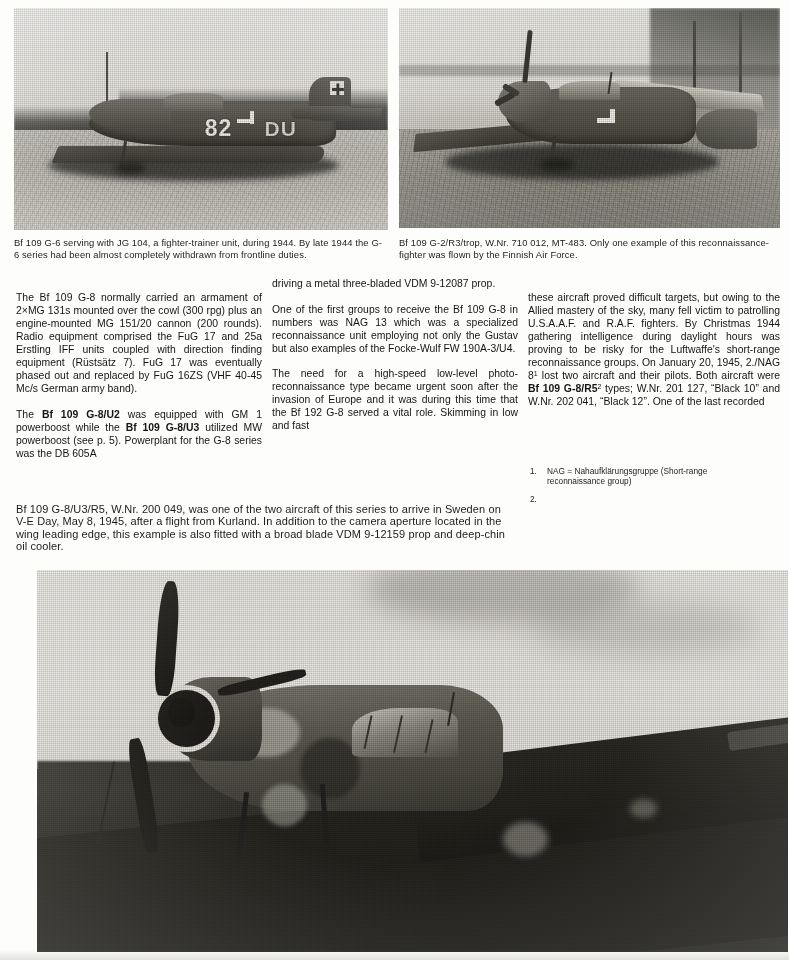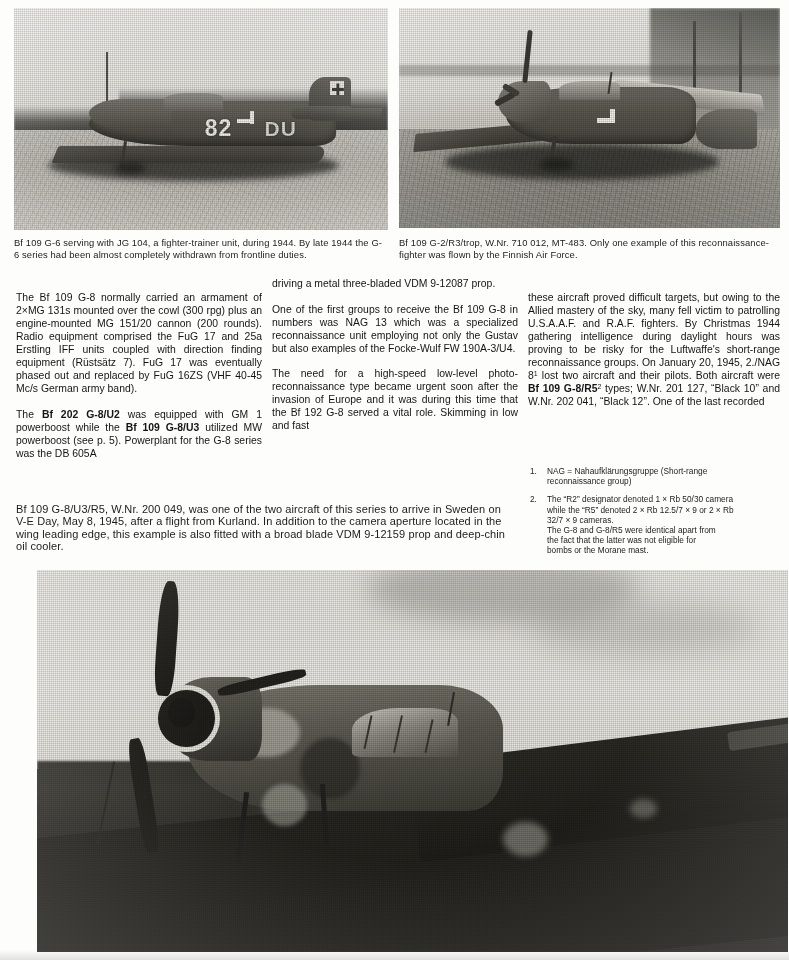--- a/index.html
+++ b/index.html
@@ -233,47 +233,41 @@
       <div style="position:absolute; left:40%; top:58%; width:4px; height:12%; background:#3c3b35; transform:rotate(10deg);"></div>
       <div class="shadowblob" style="left:37%; top:68%; width:9%; height:6%;"></div>
     </div>
     <div class="grain"></div>
     <div class="fade"></div>
   </div>
   <div class="caption" style="left:399px; top:237px; width:381px;">Bf 109 G-2/R3/trop, W.Nr. 710 012, MT-483.  Only one example of this reconnaissance-fighter was flown by the Finnish Air Force.</div>
 
   <div class="col" style="left:16px; top:291px;">
     <p>The Bf 109 G-8 normally carried an armament of 2×MG 131s mounted over the cowl (300 rpg) plus an engine-mounted MG 151/20 cannon (200 rounds).  Radio equipment comprised the FuG 17 and 25a Erstling IFF units coupled with direction finding equipment (Rüstsätz 7).  FuG 17 was eventually phased out and replaced by FuG 16ZS (VHF 40-45 Mc/s German army band).</p>
-    <p>The <b>Bf 202 G-8/U2</b> was equipped with GM 1 powerboost while the <b>Bf 109 G-8/U3</b> utilized MW powerboost (see p. 5).  Powerplant for the G-8 series was the DB 605A</p>
+    <p>The <b>Bf 109 G-8/U2</b> was equipped with GM 1 powerboost while the <b>Bf 109 G-8/U3</b> utilized MW powerboost (see p. 5).  Powerplant for the G-8 series was the DB 605A</p>
   </div>
 
   <div class="col" style="left:272px; top:277px;">
     <p>driving a metal three-bladed VDM 9-12087 prop.</p>
     <p>One of the first groups to receive the Bf 109 G-8 in numbers was NAG 13 which was a specialized reconnaissance unit employing not only the Gustav but also examples of the Focke-Wulf FW 190A-3/U4.</p>
     <p>The need for a high-speed low-level photo-reconnaissance type became urgent soon after the invasion of Europe and it was during this time that the Bf 192 G-8 served a vital role.  Skimming in low and fast</p>
   </div>
 
   <div class="col" style="left:528px; top:291px; width:252px;">
     <p>these aircraft proved difficult targets, but owing to the Allied mastery of the sky, many fell victim to patrolling U.S.A.A.F. and R.A.F. fighters.  By Christmas 1944 gathering intelligence during daylight hours was proving to be risky for the Luftwaffe's short-range reconnaissance groups.  On January 20, 1945, 2./NAG 8<sup>1</sup> lost two aircraft and their pilots.  Both aircraft were <b>Bf 109 G-8/R5</b><sup>2</sup> types; W.Nr. 201 127, “Black 10” and W.Nr. 202 041, “Black 12”.  One of the last recorded</p>
   </div>
 
   <div class="notes" style="left:530px; top:466px; width:250px;">
     <div class="note">
       <span class="num">1.</span>
       <span class="body">NAG = Nahaufklärungsgruppe (Short-range
 reconnaissance group)</span>
     </div>
     <div class="note">
       <span class="num">2.</span>
-      <span class="body">The “R2” designator denoted 1 × Rb 50/30 camera
-while the “R5” denoted 2 × Rb 12.5/7 × 9 or 2 × Rb
-32/7 × 9 cameras.
-The G-8 and G-8/R5 were identical apart from
-the fact that the latter was not eligible for
-bombs or the Morane mast.</span>
     </div>
   </div>
 
   <div class="widecaption" style="left:16px; top:503px; width:498px;">Bf 109 G-8/U3/R5, W.Nr. 200 049, was one of the two aircraft of this series to arrive in Sweden on V-E Day, May 8, 1945, after a flight from Kurland.  In addition to the camera aperture located in the wing leading edge, this example is also fitted with a broad blade VDM 9-12159 prop and deep-chin oil cooler.</div>
 
   <div class="photo" style="left:37px; top:570px; width:751px; height:382px;">
     <div class="scene">
 
       <div style="position:absolute; inset:0; background:linear-gradient(180deg,#e9e7e2 0%,#eceae5 30%,#e3e1db 55%,#d2d0c8 70%,#b9b7ae 100%);"></div>
 

